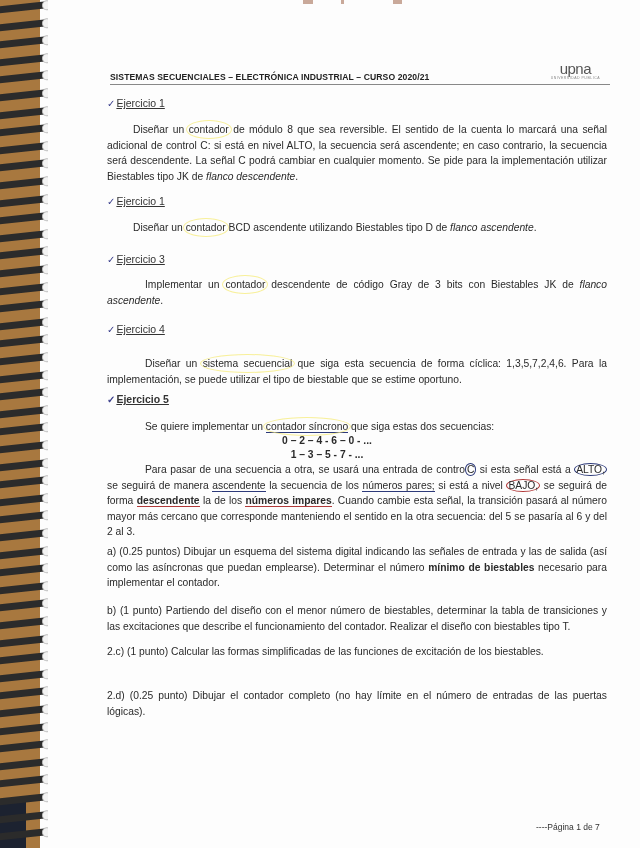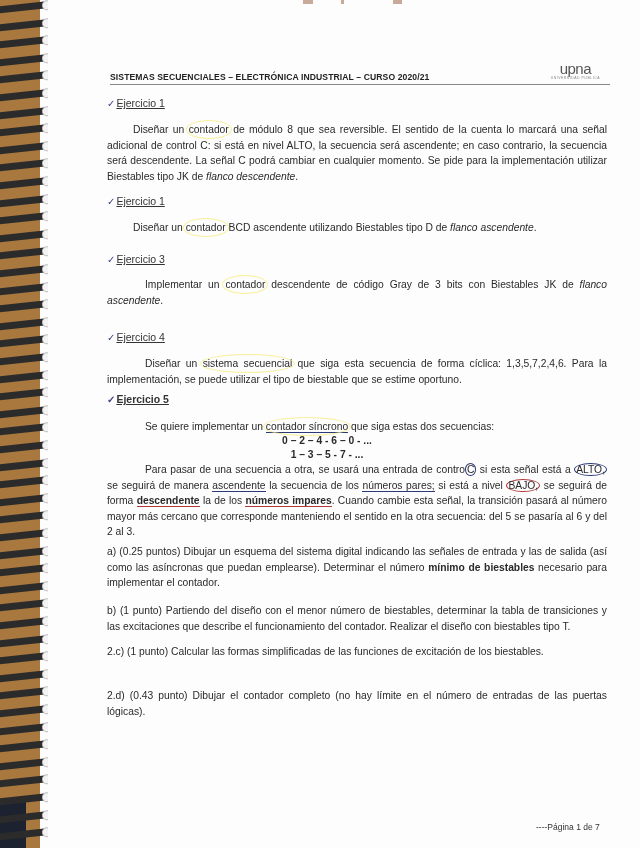--- a/index.html
+++ b/index.html
@@ -157,21 +157,21 @@
       <span class="indent"></span><span>Diseñar un </span><span class="hl">contador</span><span> BCD ascendente utilizando Biestables tipo D de </span><i>flanco ascendente</i><span>.</span>
     </div>
 
     <div class="ex-heading" style="top:156px">
       <span class="check">✓</span><span>Ejercicio 3</span>
     </div>
     <div class="para" style="top:181px">
       <span class="indent2"></span><span>Implementar un </span><span class="hl">contador</span><span> descendente de código Gray de 3 bits con Biestables JK  de </span><i>flanco ascendente</i><span>.</span>
     </div>
 
-    <div class="ex-heading" style="top:234px">
+    <div class="ex-heading" style="top:226px">
       <span class="check">✓</span><span>Ejercicio 4</span>
     </div>
     <div class="para" style="top:260px">
       <span class="indent2"></span><span>Diseñar un </span><span class="hl">sistema secuencial</span><span> que siga esta secuencia de forma cíclica: 1,3,5,7,2,4,6. Para la implementación, se puede utilizar el tipo de biestable que se estime oportuno.</span>
     </div>
 
     <div class="ex-heading" style="top:296px;font-weight:bold">
       <span class="check">✓</span><span>Ejercicio 5</span>
     </div>
     <div class="para" style="top:323px">
@@ -182,18 +182,18 @@
 
     <div class="para" style="top:366px">
       <span class="indent2"></span><span>Para pasar de una secuencia a otra, se usará una entrada de contro</span><span class="circ-blue">C</span><span> si esta señal está a </span><span class="circ-blue">ALTO,</span><span> se seguirá de manera </span><span class="uline-blue">ascendente</span><span> la secuencia de los </span><span class="uline-blue">números pares;</span><span> si está a nivel </span><span class="circ-red">BAJO,</span><span> se seguirá de forma </span><span class="uline-red">descendente</span><span> la de los </span><span class="uline-red">números impares</span><span>. Cuando cambie esta señal, la transición pasará al número mayor más cercano que corresponde manteniendo el sentido en la otra secuencia: del 5 se pasaría al 6 y del 2 al 3.</span>
     </div>
 
     <div class="para" style="top:448px">
       <span>a) (0.25 puntos) Dibujar un esquema del sistema digital indicando las señales de entrada y las de salida (así como las asíncronas que puedan emplearse). Determinar el número </span><span class="bu">mínimo de biestables</span><span> necesario para implementar el contador.</span>
     </div>
     <div class="para" style="top:507px">b) (1 punto) Partiendo del diseño con el menor número de biestables, determinar la tabla de transiciones y las excitaciones que describe el funcionamiento del contador. Realizar el diseño con biestables tipo T.</div>
     <div class="para" style="top:548px">2.c) (1 punto) Calcular las formas simplificadas de las funciones de excitación de los biestables.</div>
-    <div class="para" style="top:592px">2.d) (0.43 punto) Dibujar el contador completo (no hay límite en el número de entradas de las puertas lógicas).</div>
+    <div class="para" style="top:592px">2.d) (0.25 punto) Dibujar el contador completo (no hay límite en el número de entradas de las puertas lógicas).</div>
   </div>
 
   <div class="footer">----Página 1 de 7</div>
 
 </div>
 
 </body></html>

